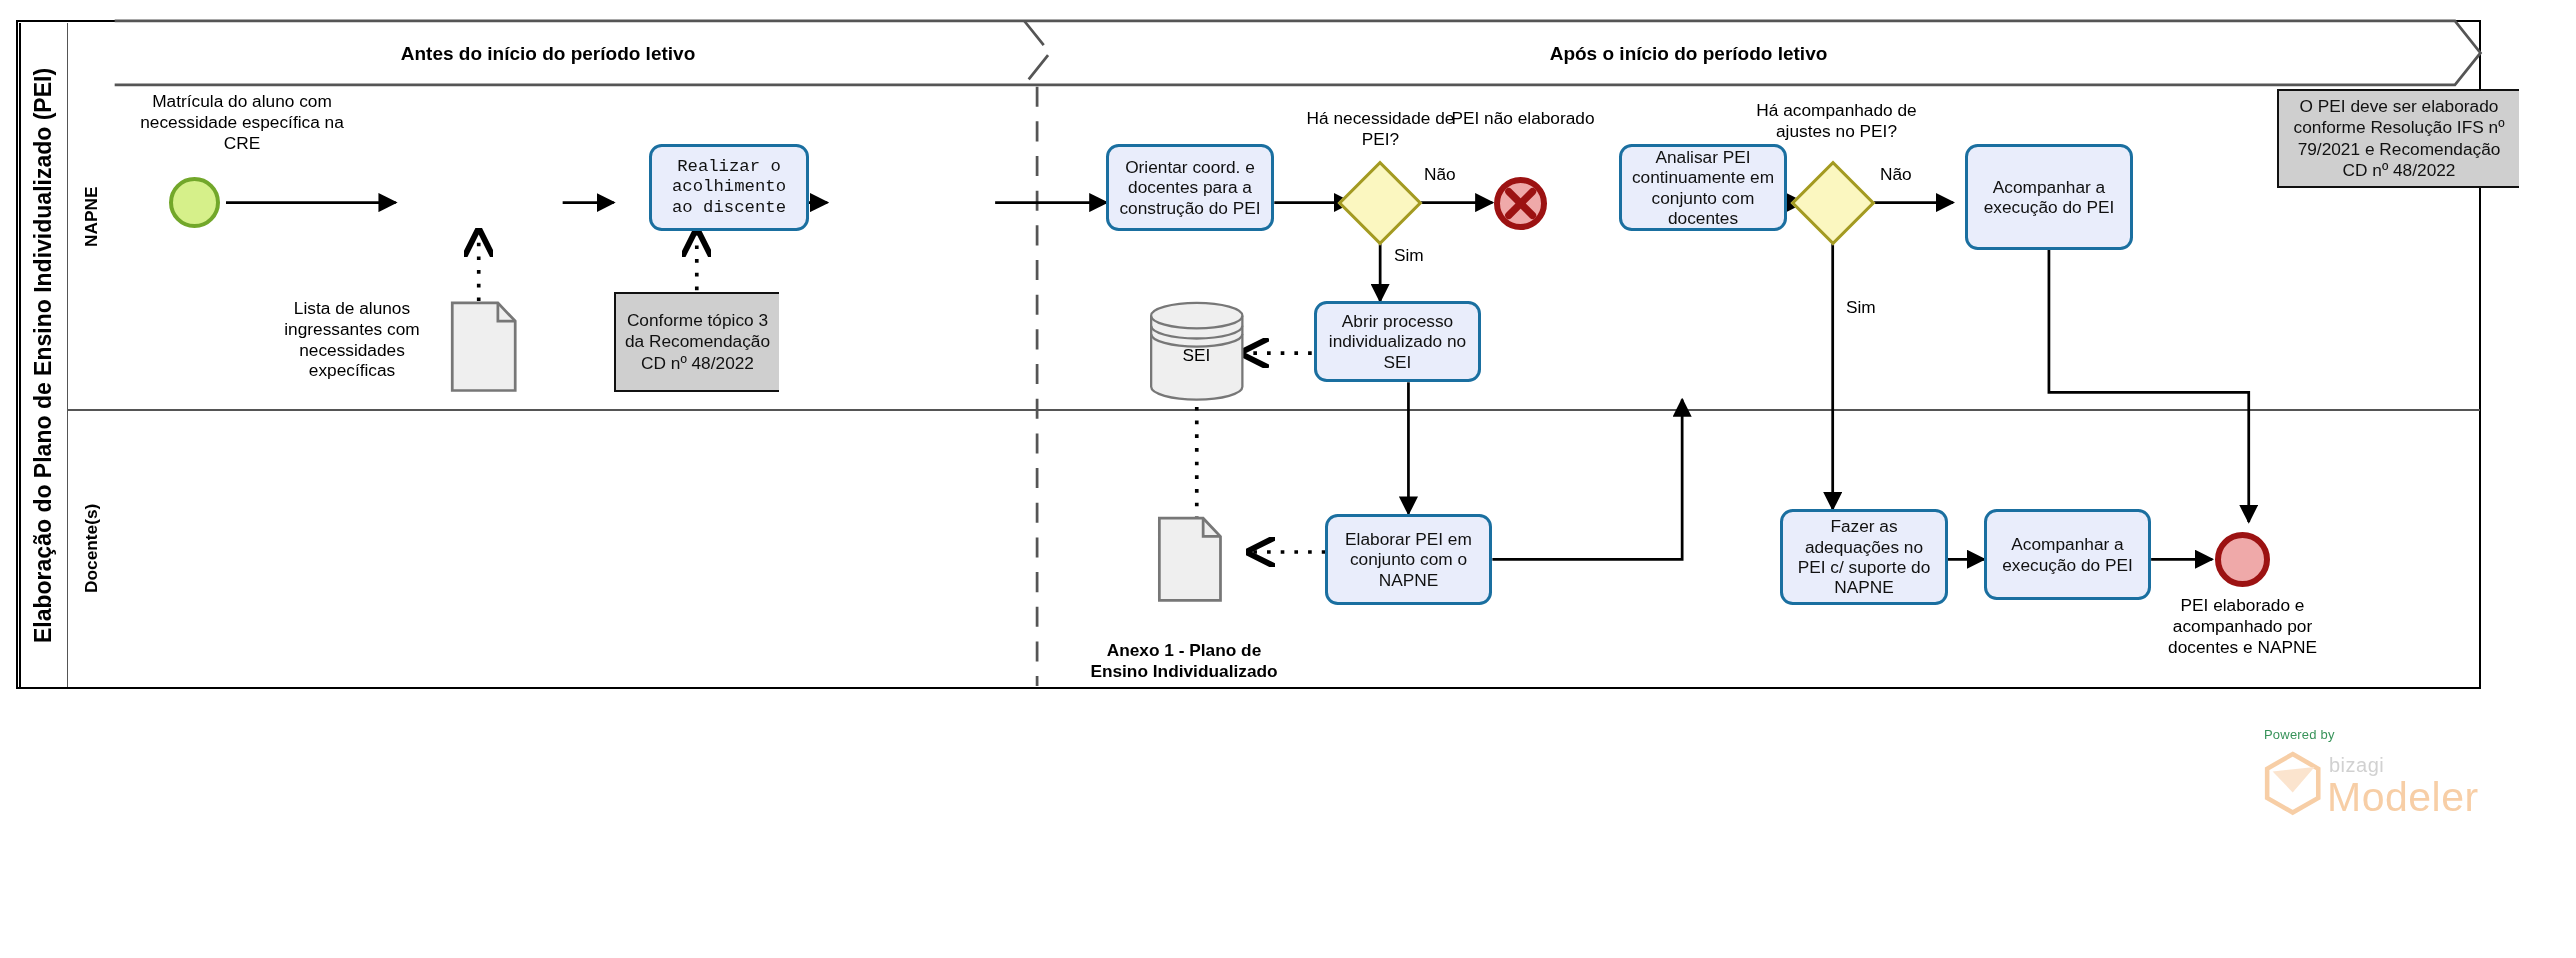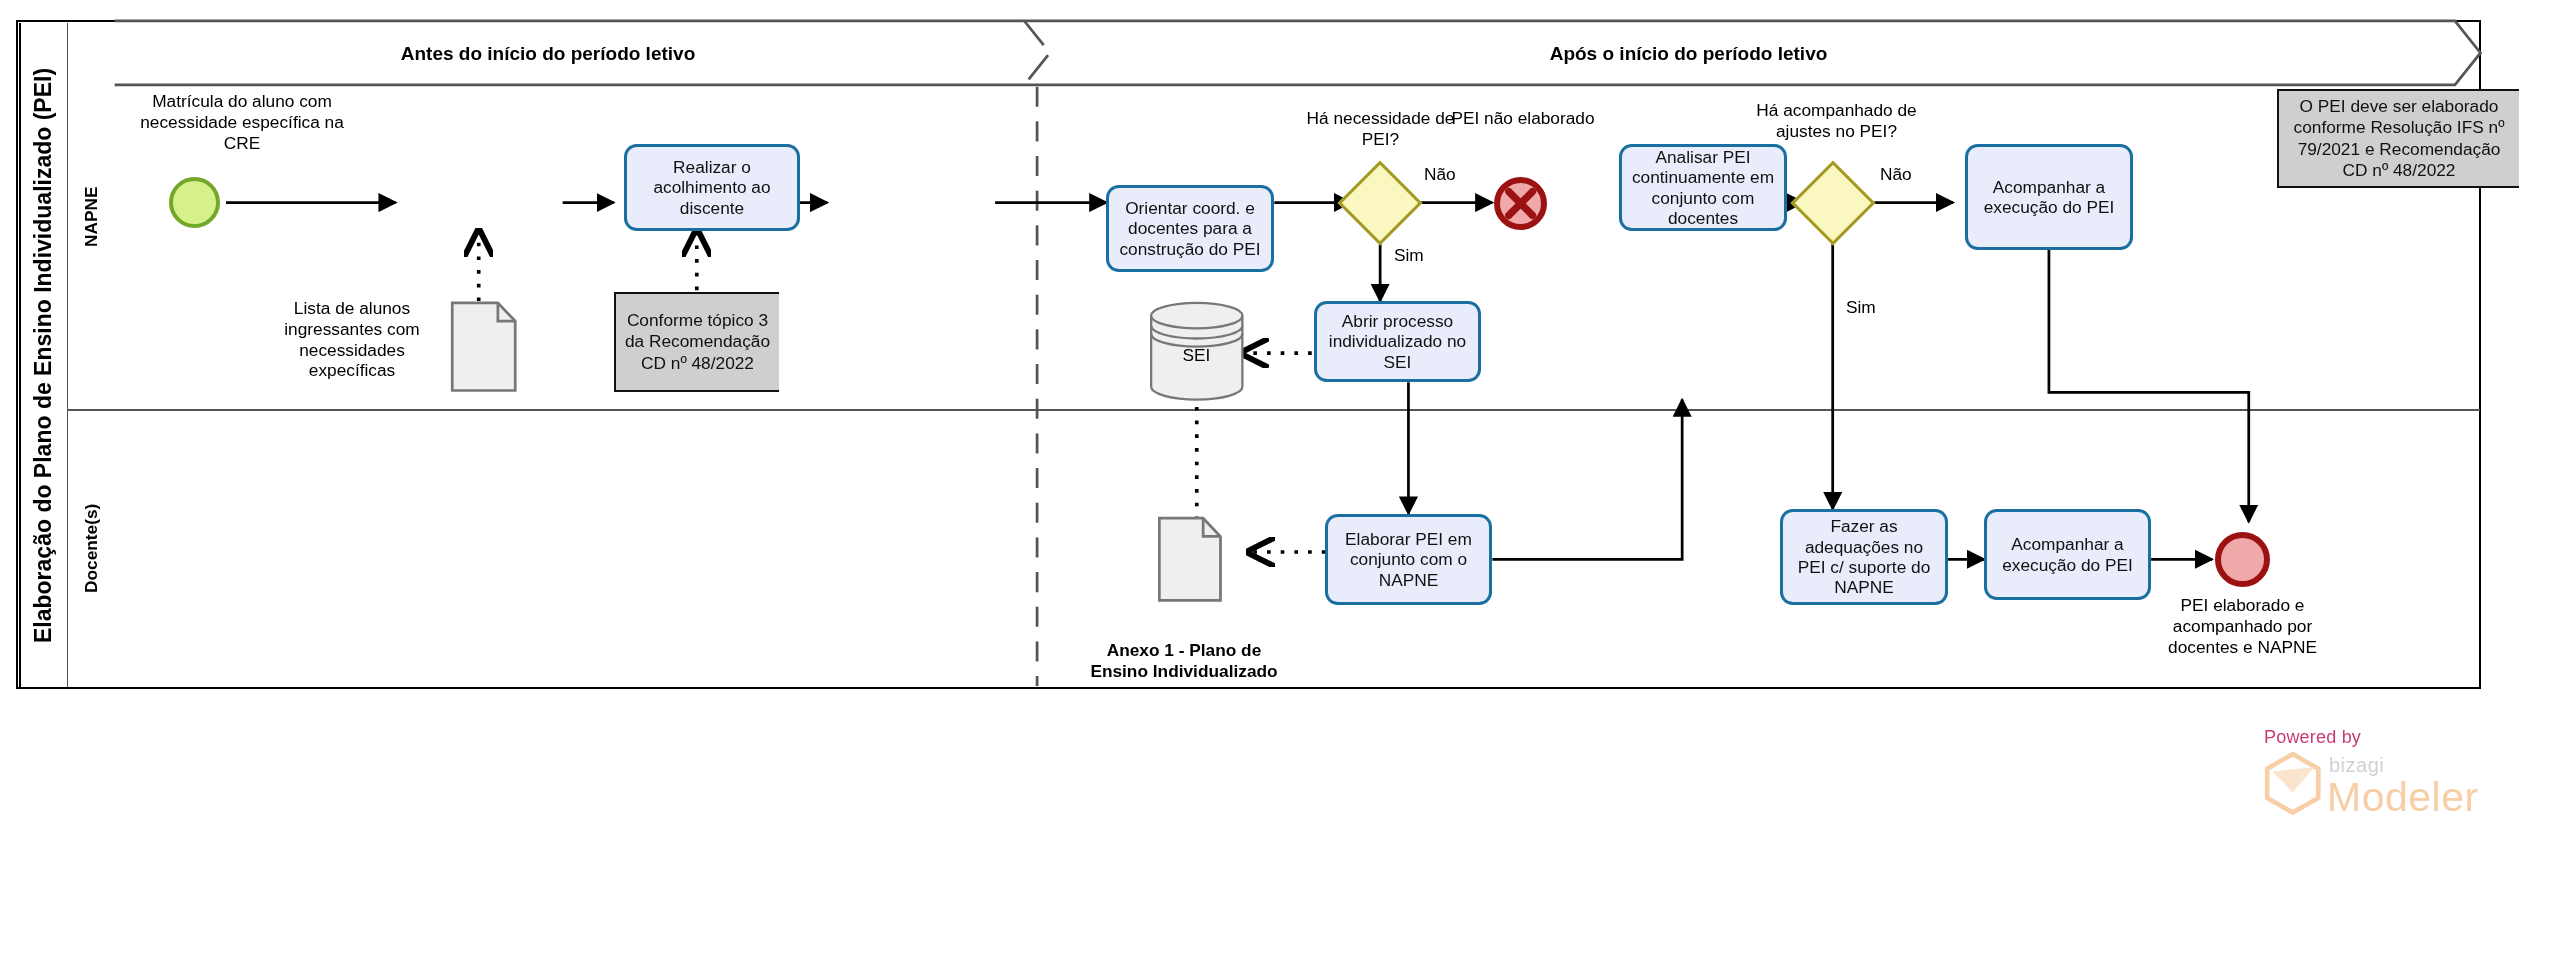--- a/index.html
+++ b/index.html
@@ -60,21 +60,21 @@
   }
 
   
   .lbl{
     position:absolute;font-size:17.3px;line-height:1.2;color:#000;text-align:center;
   }
   .flowlbl{position:absolute;font-size:17.3px;color:#000;white-space:nowrap;}
 
   
   .bizagi{position:absolute;opacity:.85;}
-  .bz-powered{position:absolute;font-size:18px;color:#be185d;letter-spacing:0.2px;}
+  .bz-powered{position:absolute;font-size:13px;color:#15803d;letter-spacing:0.2px;}
   .bz-name{position:absolute;font-size:20px;color:#c9c9c9;letter-spacing:0.5px;}
   .bz-modeler{position:absolute;font-size:41px;color:#f6c697;letter-spacing:0.5px;}
 </style>
 </head>
 <body>
 
 <div id="root">
 
   <div class="pool-frame" style="left:16.4px;top:20px;width:2465px;height:669px;"></div>
 
@@ -145,24 +145,24 @@
 
     <path d="M1311,431 L1311,568" stroke="#000" stroke-width="4" stroke-dasharray="4 11" fill="none"></path>
 
     <path d="M1452,605 L1368,605" stroke="#000" stroke-width="4" stroke-dasharray="4 11" fill="none" marker-end="url(#ahopen)"></path>
   </svg>
 
   <div class="lbl" style="left:137px;top:91px;width:210px;">Matrícula do aluno com necessidade específica na CRE</div>
   <div class="ev ev-start" style="left:169px;top:177px;width:51px;height:51px;"></div>
 
 
-  <div class="task" style="left:624px;top:144px;width:176px;height:87px;">Realizar o acolhimento ao discente</div>
-
-
-  <div class="task" style="left:1106px;top:144px;width:168px;height:87px;margin-top:41px;">Orientar coord. e docentes para a construção do PEI</div>
+  <div class="task" style="left:649px;top:144px;width:160px;height:87px;font-family:Liberation Mono, monospace;">Realizar o acolhimento ao discente</div>
+
+
+  <div class="task" style="left:1106px;top:144px;width:168px;height:87px;">Orientar coord. e docentes para a construção do PEI</div>
 
   <div class="lbl" style="left:1289px;top:108px;width:183px;">Há necessidade de PEI?</div>
   <div class="gw" style="left:1350px;top:173px;width:60px;height:60px;">
     <i></i>
   </div>
   <div class="flowlbl" style="left:1424px;top:164px;">Não</div>
   <div class="flowlbl" style="left:1394px;top:245px;">Sim</div>
 
   <div class="lbl" style="left:1450px;top:108px;width:146px;">PEI não elaborado</div>
   <div class="ev ev-end-cancel" style="left:1494px;top:177px;width:53px;height:53px;"></div>

